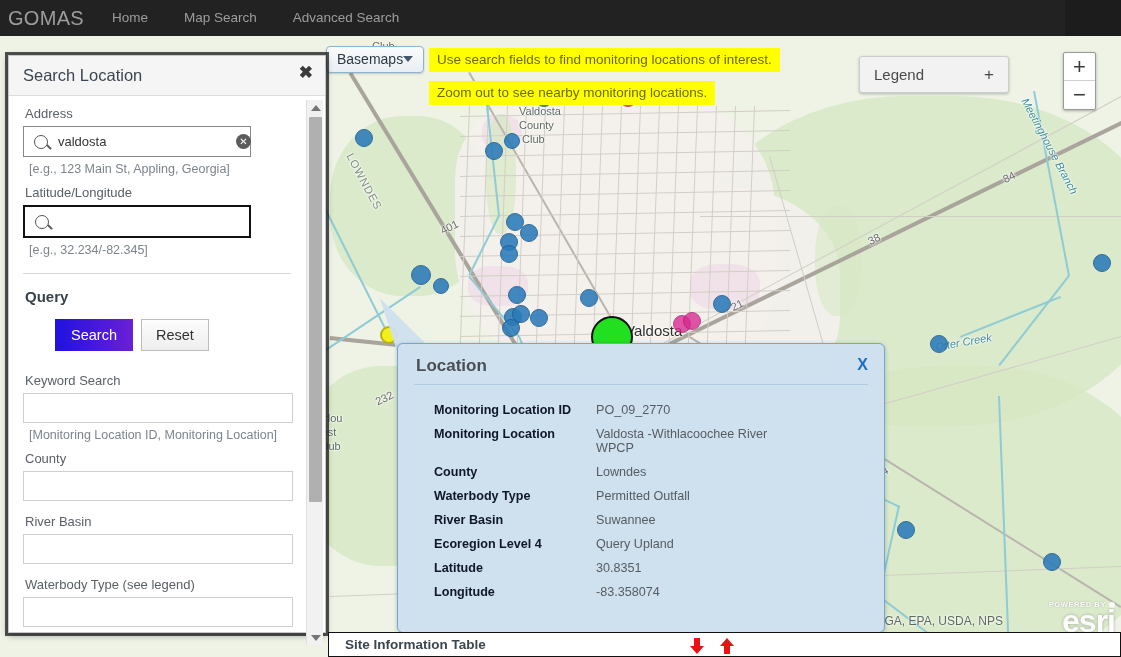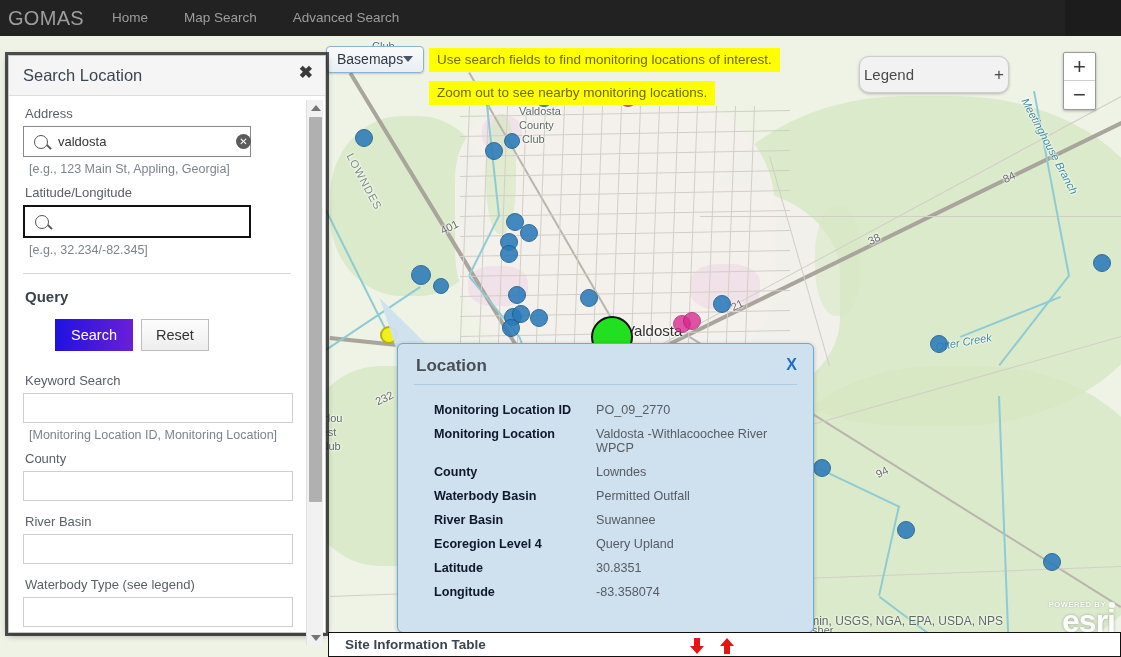--- a/index.html
+++ b/index.html
@@ -90,24 +90,24 @@
   }
   #basemaps .caret {
     width: 0; height: 0; border-left: 5px solid transparent;
     border-right: 5px solid transparent; border-top: 6px solid #44576b;
   }
 
   
   #legend {
     position: absolute; right: 112px; top: 56px; z-index: 35;
     width: 150px;
-    background: #f2f2f2; border: 1px solid #cdcdcd; border-radius: 10px;
+    background: #f2f2f2; border: 1px solid #cdcdcd; border-radius: 3px;
     box-shadow: 0 1px 3px rgba(0,0,0,.25);
     display: flex; align-items: center; justify-content: space-between;
-    padding: 9px 4px; font-size: 15px; color: #4a4a4a; cursor: pointer;
+    padding: 9px 14px; font-size: 15px; color: #4a4a4a; cursor: pointer;
   }
   #legend .plus { font-size: 17px; color: #4a4a4a; line-height: 1; }
 
   
   #zoomctl {
     position: absolute; right: 25px; top: 52px; z-index: 35;
     width: 33px; background: #fff; border: 1px solid #9a9a9a; border-radius: 2px;
     box-shadow: 0 1px 3px rgba(0,0,0,.3);
   }
   #zoomctl div {
@@ -191,21 +191,21 @@
   }
   #sp-scroll .arrow.up i { border-bottom: 6px solid #757575; }
   #sp-scroll .arrow.dn i { border-top: 6px solid #757575; }
   #sp-thumb {
     position: absolute; top: 17px; left: 2px; width: 13px; height: 385px;
     background: #b0b0b0; border-radius: 1px; cursor: grab;
   }
 
   
   #locpop {
-    position: absolute; left: 397px; top: 343px; width: 417px; height: 290px;
+    position: absolute; left: 397px; top: 343px; width: 488px; height: 290px;
     background: #cfe0ef; border: 1px solid #6fa8d6; border-radius: 6px;
     z-index: 45; box-shadow: 0 1px 4px rgba(0,0,0,.22);
   }
   #locpop-head {
     padding: 12px 16px 8px 18px; display: flex; align-items: flex-start;
     justify-content: space-between;
   }
   #locpop-title { font-size: 17px; font-weight: bold; color: #4a4f55; }
   #locpop-close { font-size: 16px; font-weight: bold; color: #1d6fc0; cursor: pointer; }
   #locpop-rule { height: 1px; background: #b2cbe0; margin: 0 16px; }
@@ -482,21 +482,21 @@
           </tr>
           <tr>
             <td class="k">Monitoring Location</td>
             <td class="v">Valdosta -Withlacoochee River WPCP</td>
           </tr>
           <tr>
             <td class="k">County</td>
             <td class="v">Lowndes</td>
           </tr>
           <tr>
-            <td class="k">Waterbody Basin</td>
+            <td class="k">Waterbody Type</td>
             <td class="v">Permitted Outfall</td>
           </tr>
           <tr>
             <td class="k">River Basin</td>
             <td class="v">Suwannee</td>
           </tr>
           <tr>
             <td class="k">Ecoregion Level 4</td>
             <td class="v">Query Upland</td>
           </tr>

